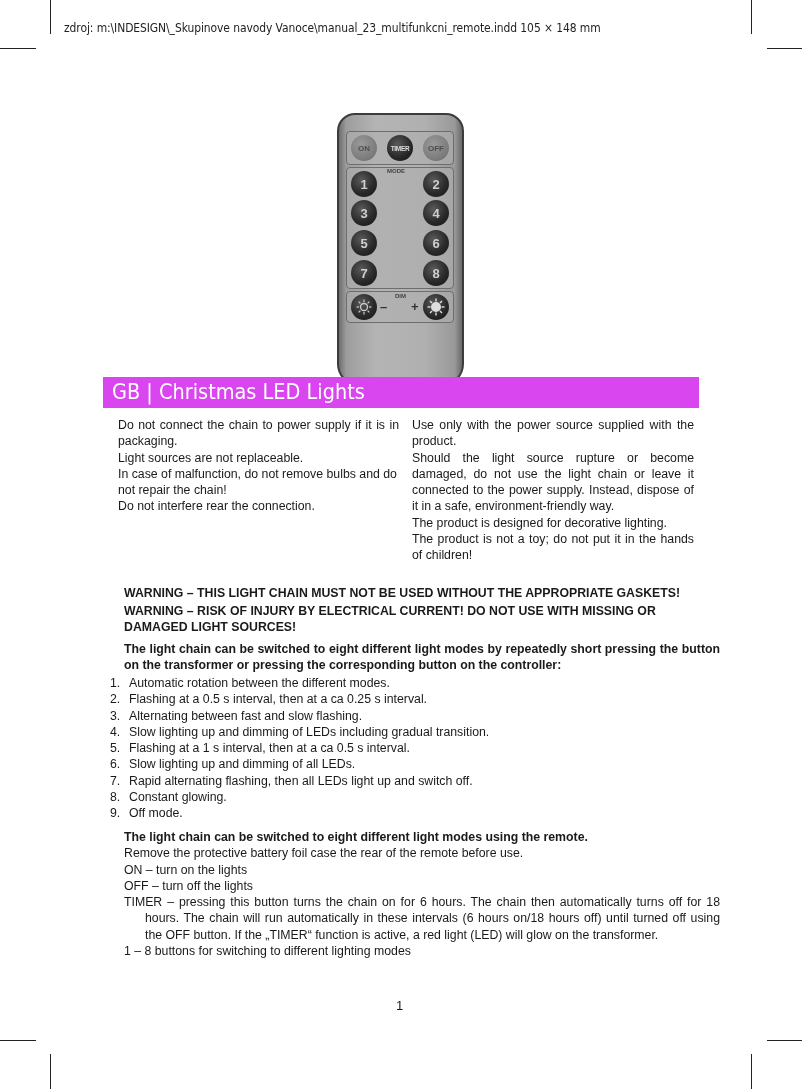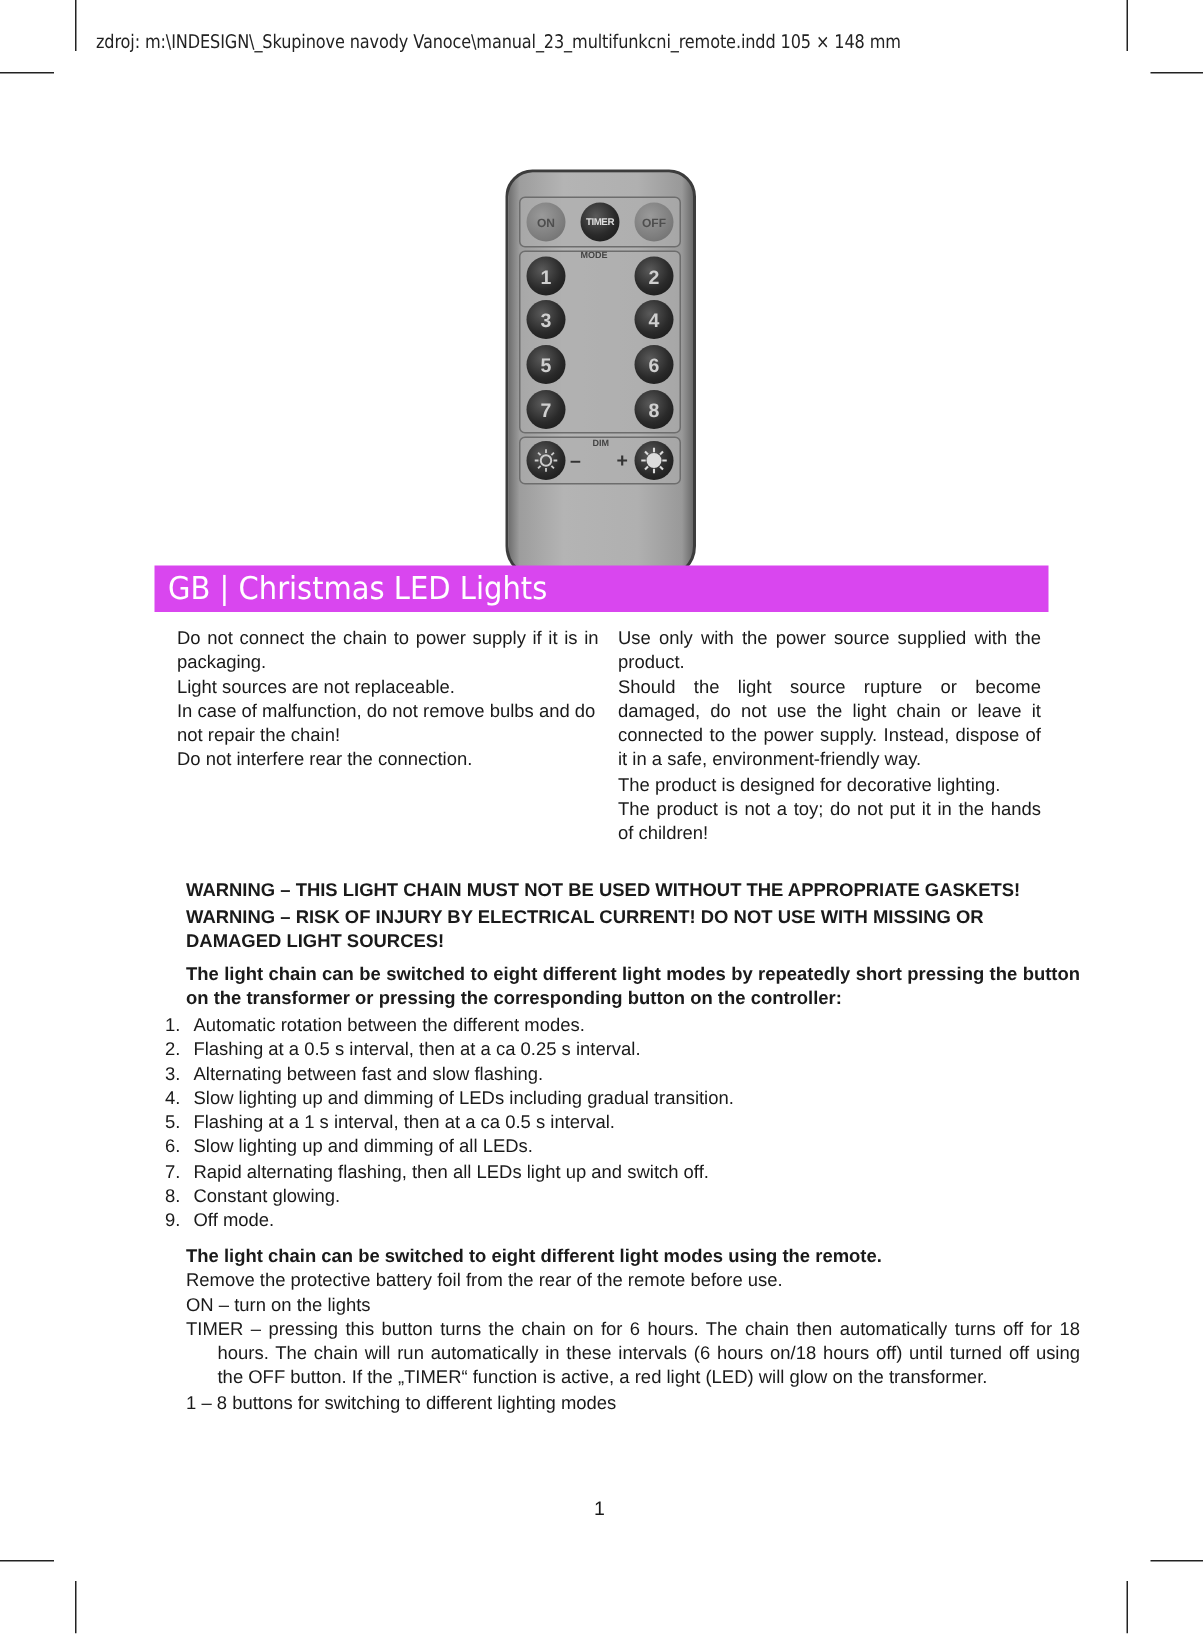--- a/index.html
+++ b/index.html
@@ -196,19 +196,20 @@
       <span>Constant glowing.</span>
     </li>
   <li>
       <span class="num">9.</span>
       <span>Off mode.</span>
     </li>
 </ol>
 
 <div class="block remote-section">
   <p class="bold">The light chain can be switched to eight different light modes using the remote.</p>
-  <p>Remove the protective battery foil from the rear of the remote before use.</p>
+  <p>Remove the protective battery foil case the rear of the remote before use.</p>
   <p>ON – turn on the lights</p>
+  <p>OFF – turn off the lights</p>
   <p class="hang">TIMER – pressing this button turns the chain on for 6 hours. The chain then automatically turns off for 18 hours. The chain will run automatically in these intervals (6 hours on/18 hours off) until turned off using the OFF button. If the „TIMER“ function is active, a red light (LED) will glow on the transformer.</p>
   <p>1 – 8 buttons for switching to different lighting modes</p>
 </div>
 
 <div class="page-num">1</div>
 
 </body></html>

